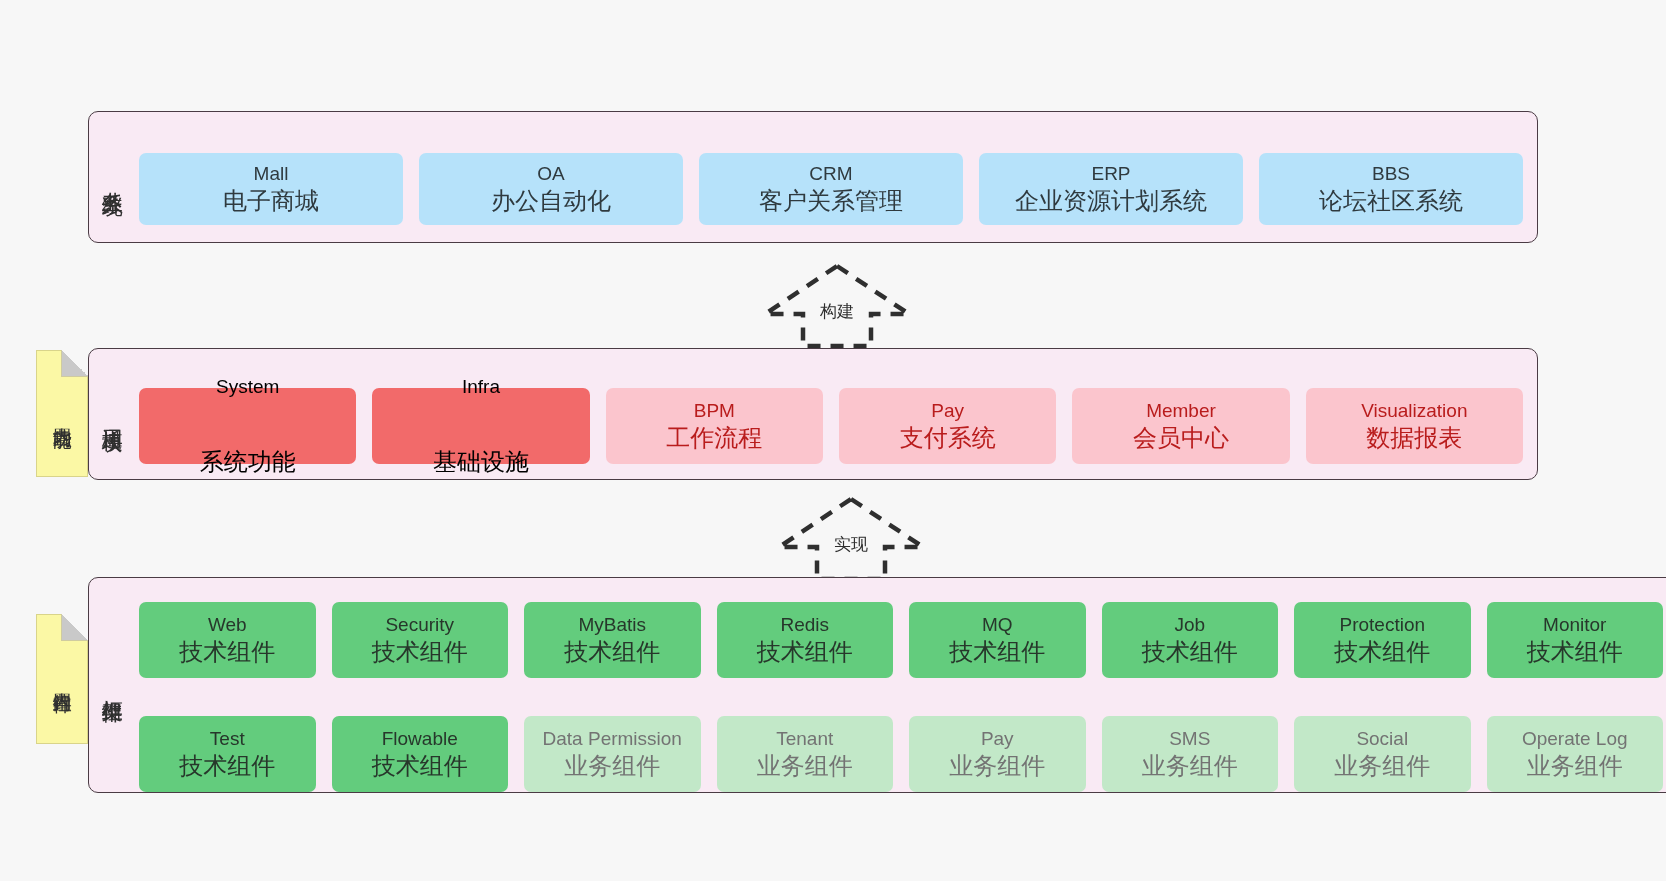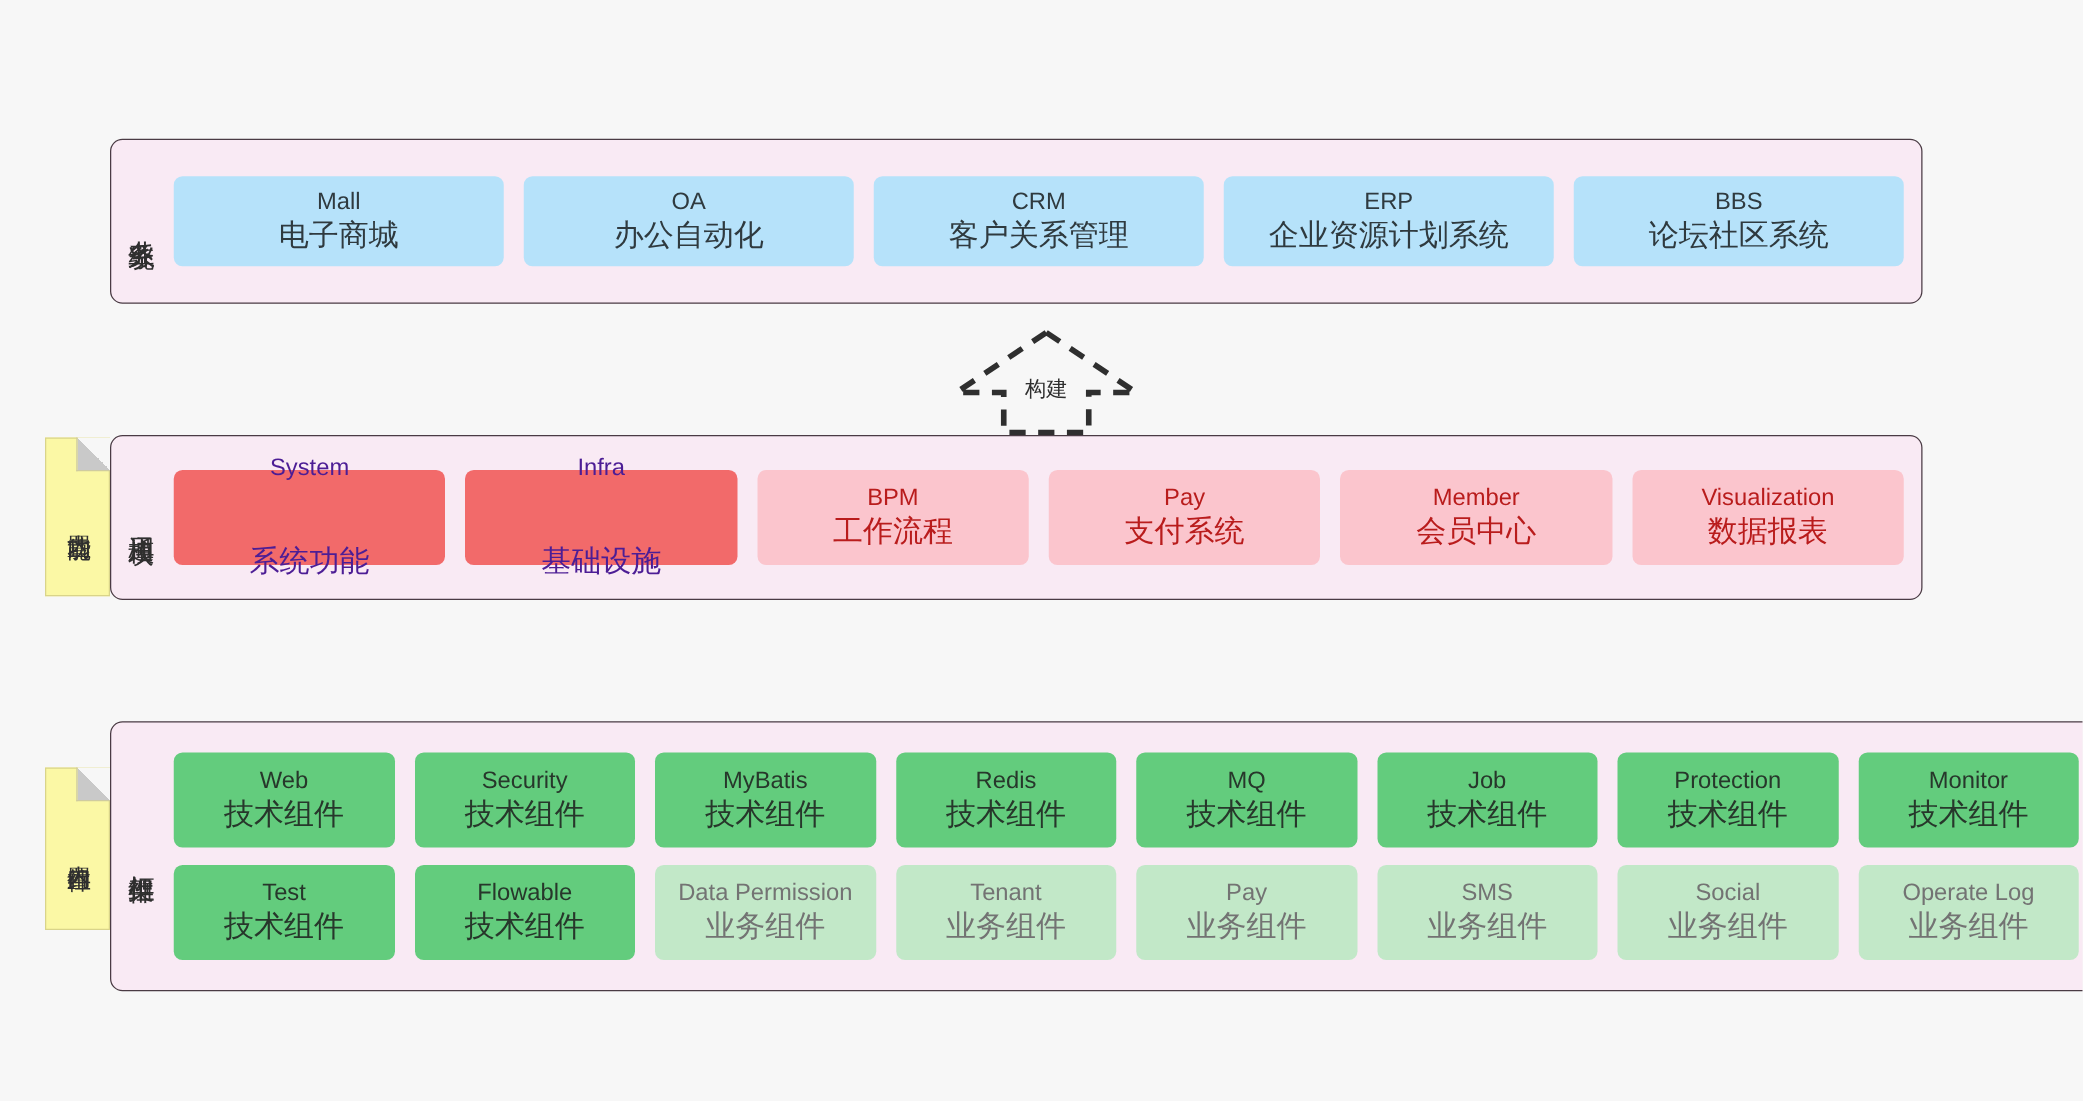--- a/index.html
+++ b/index.html
@@ -69,26 +69,27 @@
     box-sizing: border-box;
     border-radius: 7px;
     display: flex;
     flex-direction: column;
     align-items: center;
     justify-content: center;
     text-align: center;
     line-height: 1.26;
     padding: 6px 4px;
     user-select: none;
+    margin-top: 24px;
   }
   .card .t1 { font-size: 19px; }
   .card .t2 { font-size: 24px; }
 
   .c-blue      { background: #b6e2fa; color: #2f3a3f; }
-  .c-red       { background: #f26a6a; color: #4c1d95; gap: 48px; }
+  .c-red       { background: #f26a6a; color: #000000; gap: 48px; }
   .c-pink      { background: #fbc5cd; color: #b91c1c; }
   .c-green     { background: #63cc7d; color: #27372b; }
   .c-lightgreen{ background: #c2e8c8; color: #737373; }
 
   
   #band-business { left: 88px;  top: 111px; width: 1450px;  height: 132px; }
   #band-common   { left: 88px;  top: 348px; width: 1450px;  height: 132px; }
   #band-frame    { left: 88px;  top: 577px; width: 1590px;  height: 216px; }
 
   #band-business .card { height: 72px; }
@@ -153,20 +154,26 @@
   <div class="note" id="note-common">内置功能</div>
   <div class="note" id="note-frame">内置组件</div>
 
   <div class="arrow" id="arrow-build">
     <svg viewBox="0 0 152 88" preserveAspectRatio="none" aria-hidden="true">
       <path d="M 76 4 L 148 52 L 110 52 L 110 84 L 42 84 L 42 52 L 4 52 Z" fill="none" stroke="#2f2f2f" stroke-width="4.5" stroke-dasharray="13 10" stroke-linecap="butt"></path>
     </svg>
     <div class="arrow-label">构建</div>
   </div>
 
+  <div class="arrow" id="arrow-realize">
+    <svg viewBox="0 0 152 88" preserveAspectRatio="none" aria-hidden="true">
+      <path d="M 76 4 L 148 52 L 110 52 L 110 84 L 42 84 L 42 52 L 4 52 Z" fill="none" stroke="#2f2f2f" stroke-width="4.5" stroke-dasharray="13 10" stroke-linecap="butt"></path>
+    </svg>
+    <div class="arrow-label">实现</div>
+  </div>
 
   <div class="layer" id="band-business">
     <div class="layer-title">业务系统</div>
     <div class="layer-body">
       <div class="row">
         <div class="card c-blue">
           <span class="t1">Mall</span>
           <span class="t2">电子商城</span>
         </div>
         <div class="card c-blue">

